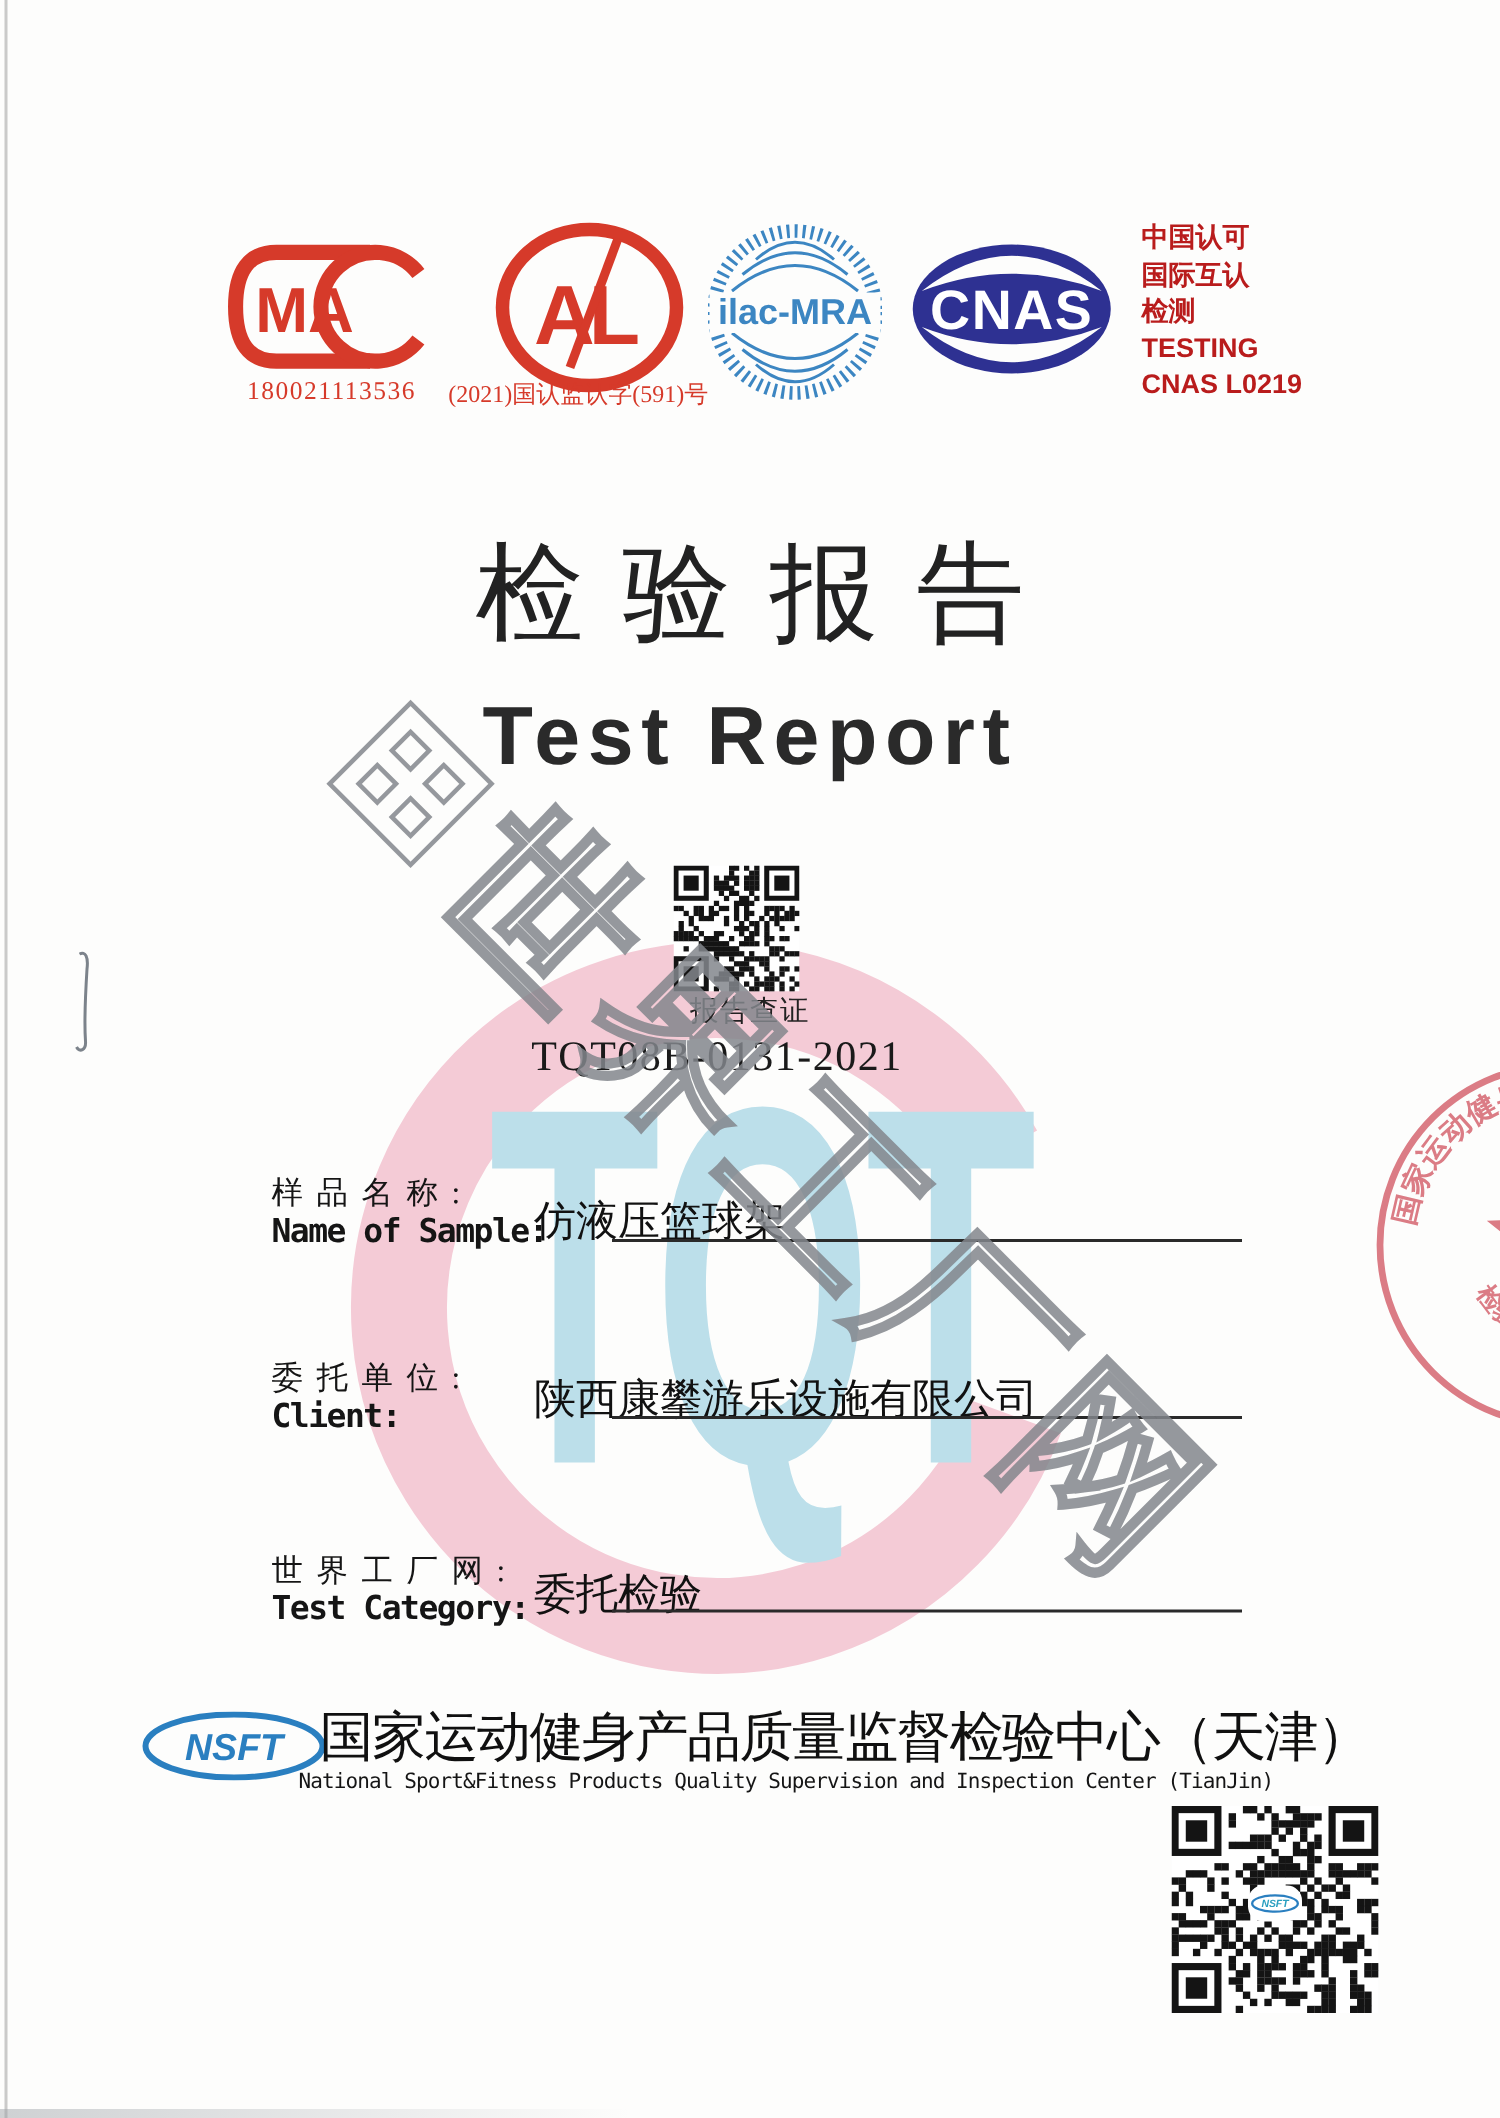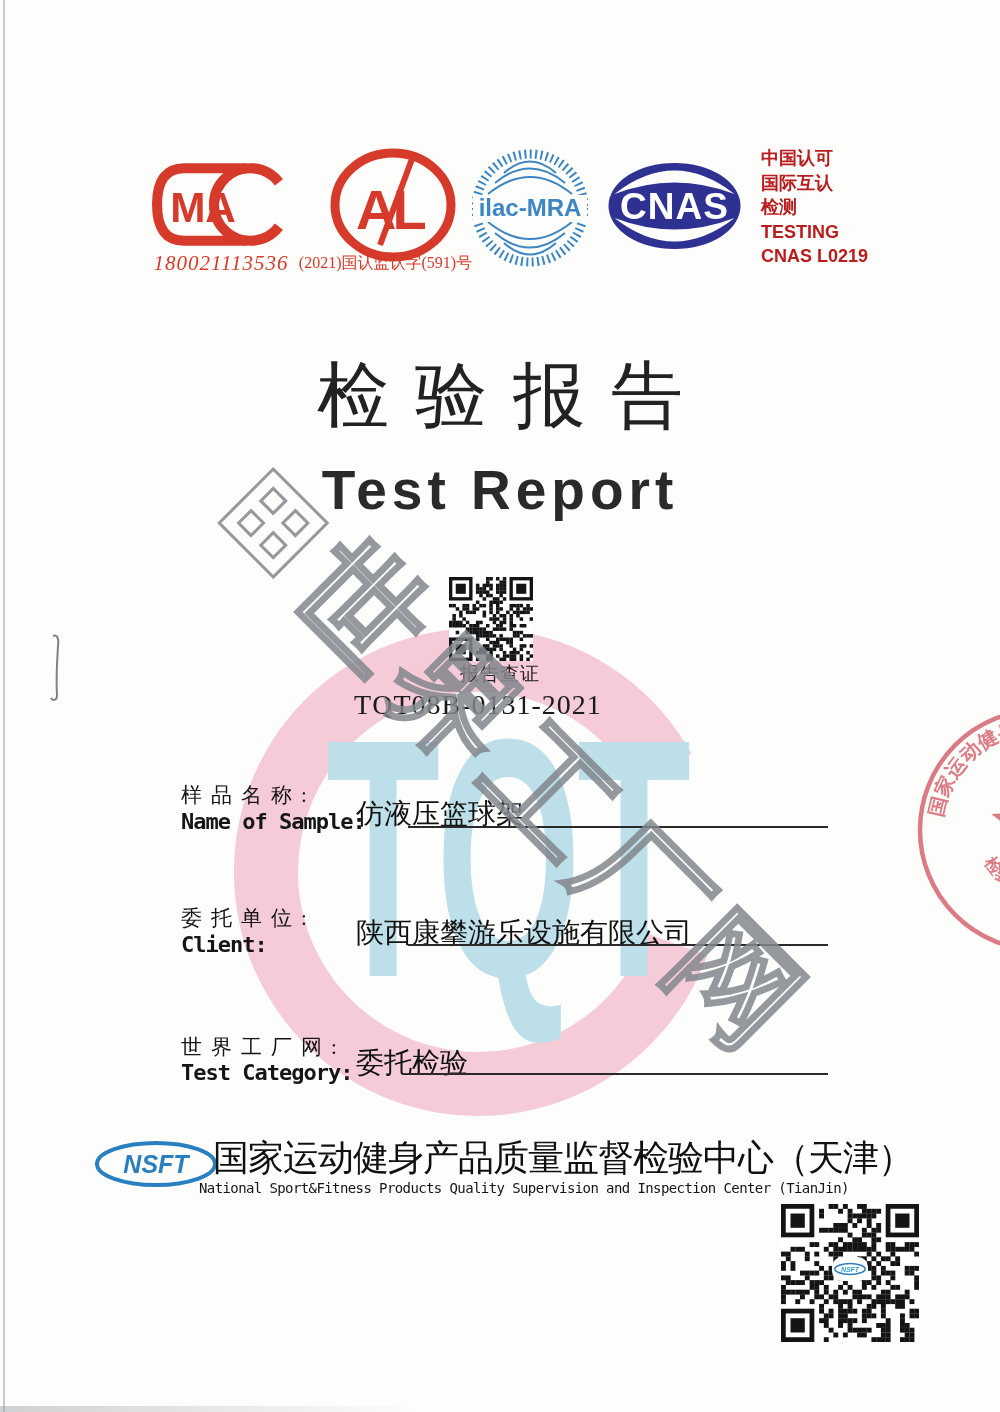--- a/index.html
+++ b/index.html
@@ -9,21 +9,21 @@
     font-family:"Liberation Serif","DejaVu Serif",serif;color:#1c1c1c;
   }
   .abs{position:absolute;}
   
   .page-edge-left{left:3px;top:0;width:2px;height:100%;background:rgba(140,140,140,.45);}
   .page-edge-bottom{left:0;bottom:0;width:420px;height:6px;background:linear-gradient(to right,rgba(160,165,170,.5),rgba(160,165,170,0));}
   .staple{left:44px;top:632px;width:22px;height:74px;}
   
   .logo-row svg{display:block;}
   .cma{left:150px;top:161px;}
-  .cma-number{left:146px;top:251px;width:150px;text-align:center;color:#d63a2a;font-size:21px;letter-spacing:1px;font-style:italic;}
+  .cma-number{left:146px;top:251px;width:150px;text-align:center;color:#d63a2a;font-size:17px;letter-spacing:1px;}
   .al{left:328px;top:147px;}
   .al-caption{left:293px;top:253px;width:185px;text-align:center;color:#d63a2a;font-size:16px;}
   .ilac{left:472px;top:146px;}
   .cnas{left:606px;top:161px;}
   .cnas-block{left:761px;top:146px;font-family:"Liberation Sans",sans-serif;font-weight:bold;font-size:18px;line-height:24.5px;color:#b91c1c;}
   
   .title-cn{left:0;right:0;top:348px;text-align:center;font-size:72px;letter-spacing:26px;text-indent:26px;color:#222;}
   .title-en{left:0;right:0;top:458px;text-align:center;font-family:"Liberation Sans",sans-serif;font-weight:600;font-size:55px;letter-spacing:5px;color:#2a2a2a;}
   
   .qr1{left:449px;top:577px;width:84px;height:84px;}

